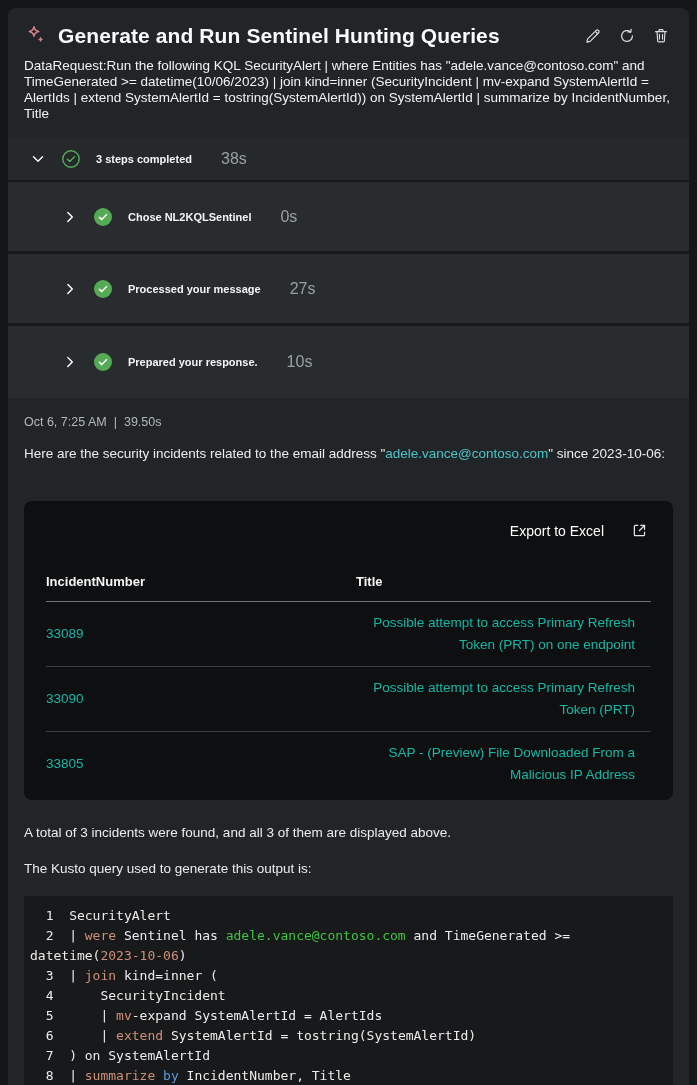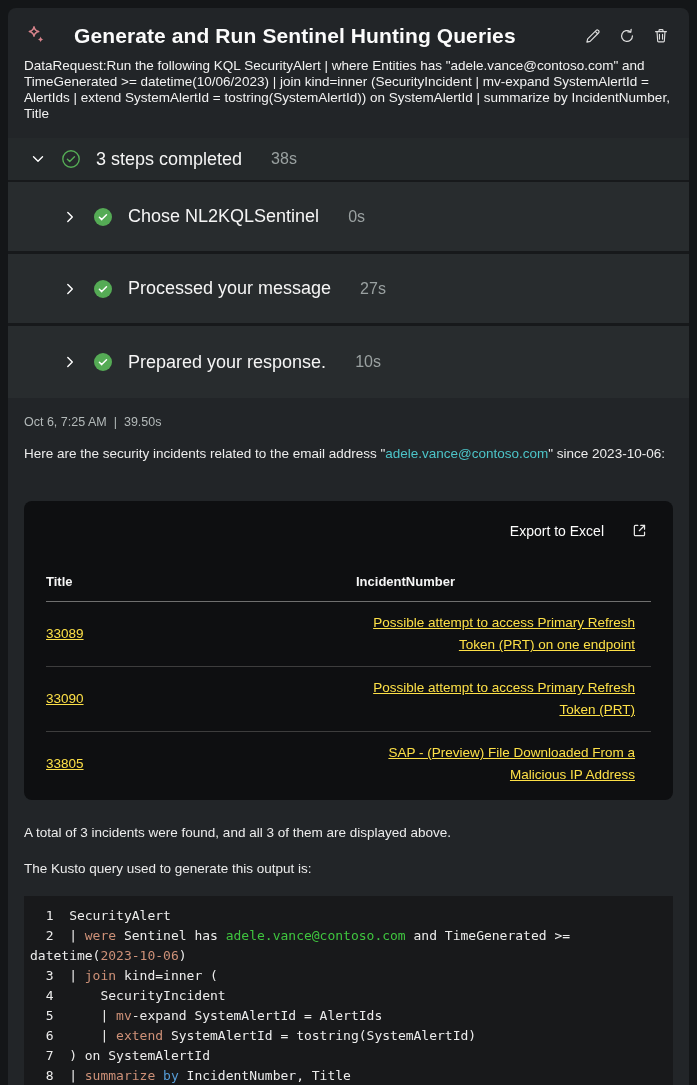--- a/index.html
+++ b/index.html
@@ -13,40 +13,40 @@
   }
   .card {
     margin: 8px 8px 0;
     min-height: 1077px;
     background: #222528;
     border-radius: 8px;
     overflow: hidden;
   }
   
   .card-header { padding: 16px 16px 2px; }
-  .title-row { display:flex; align-items:center; gap:26px; }
+  .title-row { display:flex; align-items:center; gap:10px; }
   .title-row h1 { font-size: 21px; font-weight: 700; margin: 0; color:#fbfbfb; letter-spacing:.1px; flex:1 1 auto; }
   .sparkle { flex: 0 0 auto; display:flex; }
   .actions { display:flex; gap: 10px; margin-left:auto; flex:0 0 auto; }
   .action-btn { background:none; border:0; padding:3px; cursor:pointer; display:flex; align-items:center; }
   .request { margin: 10px 0 14px; font-size: 13.5px; line-height: 16px; color:#f2f2f2; }
   
   .steps { background:#17191b; }
   .steps-summary {
     height: 44px; display:flex; align-items:center; gap:15px;
     padding-left: 22px; background:#25292b; cursor:pointer;
     border-bottom: 2px solid #17191b;
   }
   .step-row {
     height: 72px; display:flex; align-items:center; gap:15px;
     padding-left: 54px; background:#282c2e; cursor:pointer;
     border-bottom: 3px solid #17191b;
   }
   .step-row:last-child { border-bottom: 0; }
-  .step-label, .summary-label { font-size: 18px; font-weight: 400; color:#f5f5f5; }
+  .step-label, .summary-label { font-size: 11px; font-weight: 700; color:#f5f5f5; }
   .step-dur, .summary-dur { font-size: 16px; color:#9aa1a1;margin-left:14px; }
   .icn { display:flex; align-items:center; }
   
   .content { padding: 0 16px; }
   .timestamp { margin: 17px 0 12px; font-size: 12.5px; color:#b3b9b9; }
   .timestamp .sep { margin: 0 7px; }
   .para { font-size: 13.5px; line-height: 22px; margin: 0 0 14px; color:#ececec; }
   .intro { margin-top: 14px; }
   a.email-link { color: var(--link, #4cc4c8); text-decoration: none; cursor:pointer; }
   
@@ -58,21 +58,21 @@
   .export-btn { background:none; border:0; color:#fdfdfd; font-size:14px; font-family:inherit; cursor:pointer; padding:2px 0; }
   .popout-btn { background:none; border:0; padding:2px; cursor:pointer; display:flex; }
   .thead {
     display:grid; grid-template-columns: 310px 1fr;
     font-size: 13px; font-weight: 700; color:#f5f5f5;
     padding: 4px 0 12px; border-bottom: 1px solid #6f6f6f;
   }
   .trow {
     display:grid; grid-template-columns: 310px 1fr; align-items:center;
     padding: 10px 0; border-bottom: 1px solid #3d3d3d;
-    font-size: 13.5px; line-height: 22px; color:#fde047;text-decoration:underline;
+    font-size: 13.5px; line-height: 22px; color:#14b8a6;
   }
   .trow:last-child { border-bottom: 0; }
   .cell-title { padding-right: 16px; text-align: right; }
   
   .code-block {
     background: #18191b; margin: 16px 0 0;
     padding: 10px 8px 12px 6px;
     font-family: "DejaVu Sans Mono", monospace;
     font-size: 13px; line-height: 20px; color:#ececec;
   }
@@ -208,22 +208,22 @@
             <svg width="19" height="19" viewBox="0 0 20 20" fill="none" stroke="#e6e6e6" stroke-width="1.3" stroke-linecap="round" stroke-linejoin="round">
               <path d="M8.2 4.7H5.6c-.6 0-1 .4-1 1v8.7c0 .6.4 1 1 1h8.7c.6 0 1-.4 1-1V11.8"></path>
               <path d="M11.4 4.7h3.9v3.9"></path>
               <path d="M15.3 4.7L9.8 10.2"></path>
             </svg>
           </span>
         </button>
       </div>
       <div>
         <div class="thead">
+          <div>IncidentNumber</div>
           <div>Title</div>
-          <div>IncidentNumber</div>
         </div>
         <div>
             <div class="trow">
               <div class="cell-num">33089</div>
               <div class="cell-title">Possible attempt to access Primary Refresh Token (PRT) on one endpoint</div>
             </div>
             <div class="trow">
               <div class="cell-num">33090</div>
               <div class="cell-title">Possible attempt to access Primary Refresh Token (PRT)</div>
             </div>

